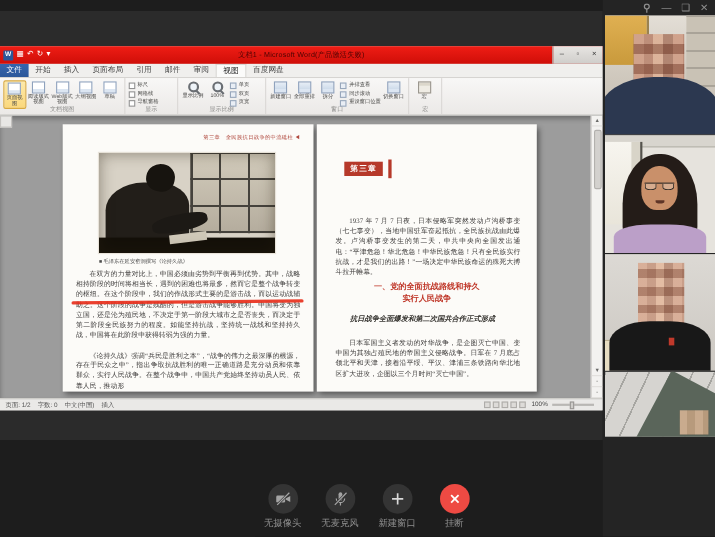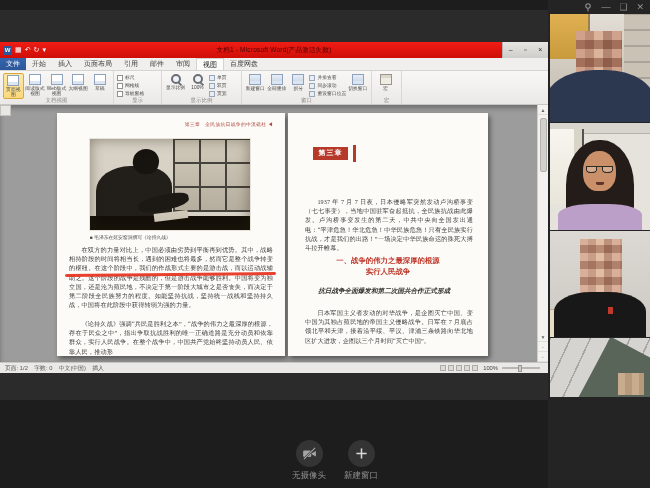--- a/index.html
+++ b/index.html
@@ -320,21 +320,21 @@
           <div class="ppara lp-p1">在双方的力量对比上，中国必须由劣势到平衡再到优势。其中，战略相持阶段的时间将相当长，遇到的困难也将最多，然而它是整个战争转变的枢纽。在这个阶段中，我们的作战形式主要的是游击战，而以运动战辅助之。这个阶段的战争是残酷的，但是游击战争能够胜利。中国将变为独立国，还是沦为殖民地，不决定于第一阶段大城市之是否丧失，而决定于第二阶段全民族努力的程度。如能坚持抗战，坚持统一战线和坚持持久战，中国将在此阶段中获得转弱为强的力量。</div>
           <div class="marker"></div>
           <div class="ppara lp-p2">《论持久战》强调“兵民是胜利之本”，“战争的伟力之最深厚的根源，存在于民众之中”，指出争取抗战胜利的唯一正确道路是充分动员和依靠群众，实行人民战争。在整个战争中，中国共产党始终坚持动员人民、依靠人民，推动形</div>
         </div>
 
         <div class="page pright bookfont">
           <div class="badge">第三章</div>
           <div class="badge-bar"></div>
           <div class="ppara rp-p1">1937 年 7 月 7 日夜，日本侵略军突然发动卢沟桥事变（七七事变），当地中国驻军奋起抵抗，全民族抗战由此爆发。卢沟桥事变发生的第二天，中共中央向全国发出通电：“平津危急！华北危急！中华民族危急！只有全民族实行抗战，才是我们的出路！”一场决定中华民族命运的殊死大搏斗拉开帷幕。</div>
           <div class="rp-h">
-            <div>一、战争的伟力之最深厚的根源</div>
+            <div>一、党的全面抗战路线和持久</div>
             <div>实行人民战争</div>
           </div>
           <div class="rp-sub">抗日战争全面爆发和第二次国共合作正式形成</div>
           <div class="ppara rp-p2">日本军国主义者发动的对华战争，是企图灭亡中国、变中国为其独占殖民地的帝国主义侵略战争。日军在 7 月底占领北平和天津，接着沿平绥、平汉、津浦三条铁路向华北地区扩大进攻，企图以三个月时间“灭亡中国”。</div>
         </div>
 
         <div class="vscroll">
           <div class="vs-btn">▲</div>
           <div class="vs-thumb"></div>
           <div class="vs-bottom">
@@ -403,21 +403,42 @@
             <path d="M12.5 9.6l5-2.6v6.4l-5-2.6z" fill="#a4a4a4"></path>
             <line x1="3.5" y1="16.5" x2="16.5" y2="3.5" stroke="#343434" stroke-width="2.6"></line>
             <line x1="3.5" y1="16.5" x2="16.5" y2="3.5" stroke="#a4a4a4" stroke-width="1.3"></line>
           </svg>
       </div>
       <div class="clabel">无摄像头</div>
     </div>
     <div class="cbtn">
       <div class="cicon">
         <svg class="tico" width="17" height="17" viewBox="0 0 20 20">
+            <rect x="8" y="3" width="4" height="9" rx="2" fill="#a4a4a4"></rect>
+            <path d="M5.5 9.5a4.5 4.5 0 0 0 9 0" fill="none" stroke="#a4a4a4" stroke-width="1.3"></path>
+            <line x1="10" y1="14" x2="10" y2="17" stroke="#a4a4a4" stroke-width="1.3"></line>
+            <line x1="4" y1="16.5" x2="16.5" y2="3.5" stroke="#343434" stroke-width="2.6"></line>
+            <line x1="4" y1="16.5" x2="16.5" y2="3.5" stroke="#a4a4a4" stroke-width="1.3"></line>
+          </svg>
+      </div>
+      <div class="clabel">无麦克风</div>
+    </div>
+    <div class="cbtn">
+      <div class="cicon">
+        <svg class="tico" width="17" height="17" viewBox="0 0 20 20">
             <line x1="10" y1="4" x2="10" y2="16" stroke="#d9d9d9" stroke-width="1.8"></line>
             <line x1="4" y1="10" x2="16" y2="10" stroke="#d9d9d9" stroke-width="1.8"></line>
           </svg>
       </div>
       <div class="clabel">新建窗口</div>
     </div>
+    <div class="cbtn">
+      <div class="cicon red">
+        <svg class="tico" width="15" height="15" viewBox="0 0 20 20">
+            <line x1="5.5" y1="5.5" x2="14.5" y2="14.5" stroke="#fff" stroke-width="2.2"></line>
+            <line x1="14.5" y1="5.5" x2="5.5" y2="14.5" stroke="#fff" stroke-width="2.2"></line>
+          </svg>
+      </div>
+      <div class="clabel">挂断</div>
+    </div>
   </div>
 
 </div>
 
 </body></html>

